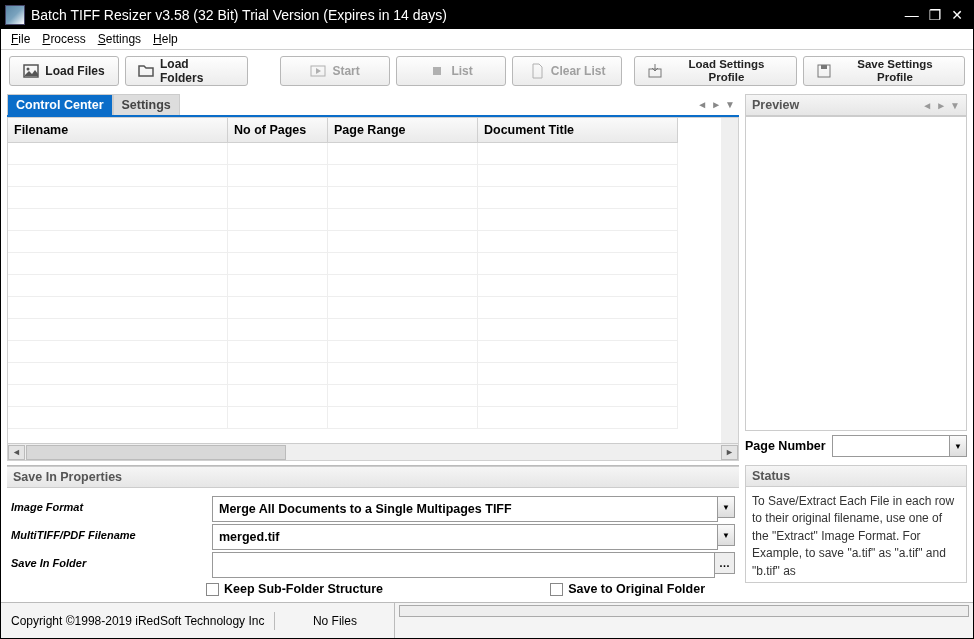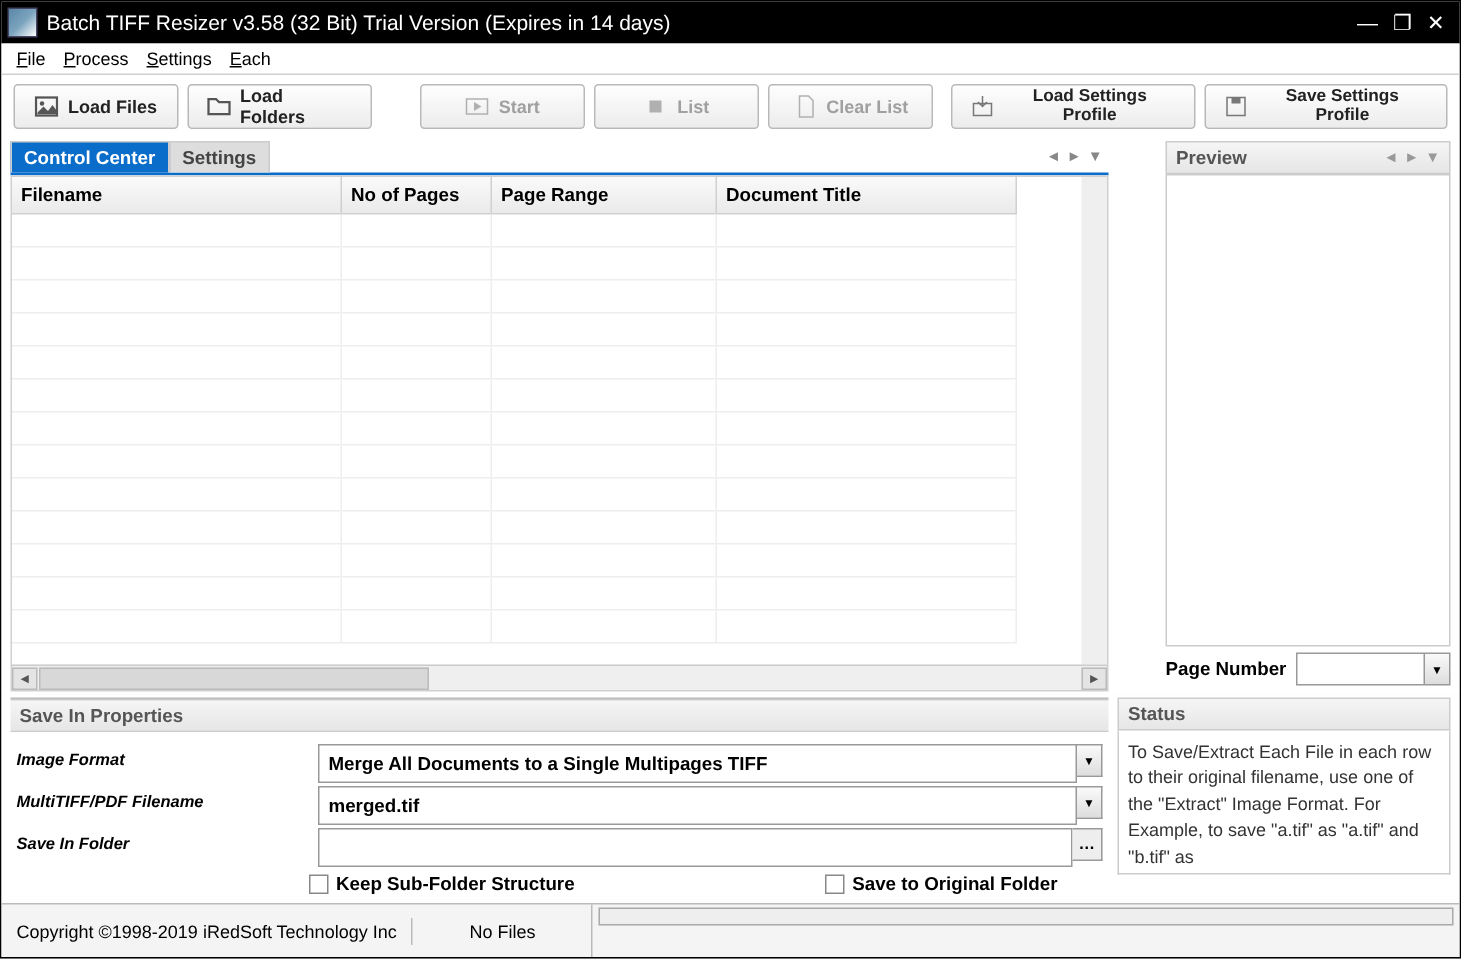--- a/index.html
+++ b/index.html
@@ -202,42 +202,42 @@
   background:#f4f4f4;
   font-size:12px;
   align-items:center;
   height:36px;
 }
 .statusbar .seg{padding:2px 10px;}
 .statusbar .seg.mid{border-left:1px solid #bbb; min-width:120px; text-align:center;}
 .statusbar .prog{flex:1; border-left:1px solid #bbb; height:100%; padding:2px 4px;}
 .statusbar .prog .pbar{width:100%;height:12px;border:1px solid #aaa;background:#eee;}
 .ico svg{width:16px;height:16px;display:block;}
-.right-col-inner{flex:1;display:flex;flex-direction:column;min-height:0;margin-left:32px;}
+.right-col-inner{flex:1;display:flex;flex-direction:column;min-height:0;}
 </style>
 </head>
 <body>
 
 <div class="window">
 
   <div class="titlebar">
     <div class="app-icon"></div>
     <div class="title-text">Batch TIFF Resizer v3.58 (32 Bit)  Trial Version (Expires in 14 days)</div>
     <div class="win-btns">
       <span>—</span>
       <span>❐</span>
       <span>✕</span>
     </div>
   </div>
 
   <div class="menubar">
     <span>File</span>
     <span>Process</span>
     <span>Settings</span>
-    <span>Each</span>
+    <span>Help</span>
   </div>
 
   <div class="toolbar">
     <div class="tbtn">
       <span class="ico">
           <svg viewBox="0 0 16 16">
             <rect x="1" y="2" width="14" height="12" fill="none" stroke="#555" stroke-width="1.5"></rect>
             <circle cx="5" cy="6" r="1.5" fill="#555"></circle>
             <path d="M2 12 L6 8 L9 11 L12 7 L15 11 L15 13 L2 13 Z" fill="#555"></path>
           </svg>

